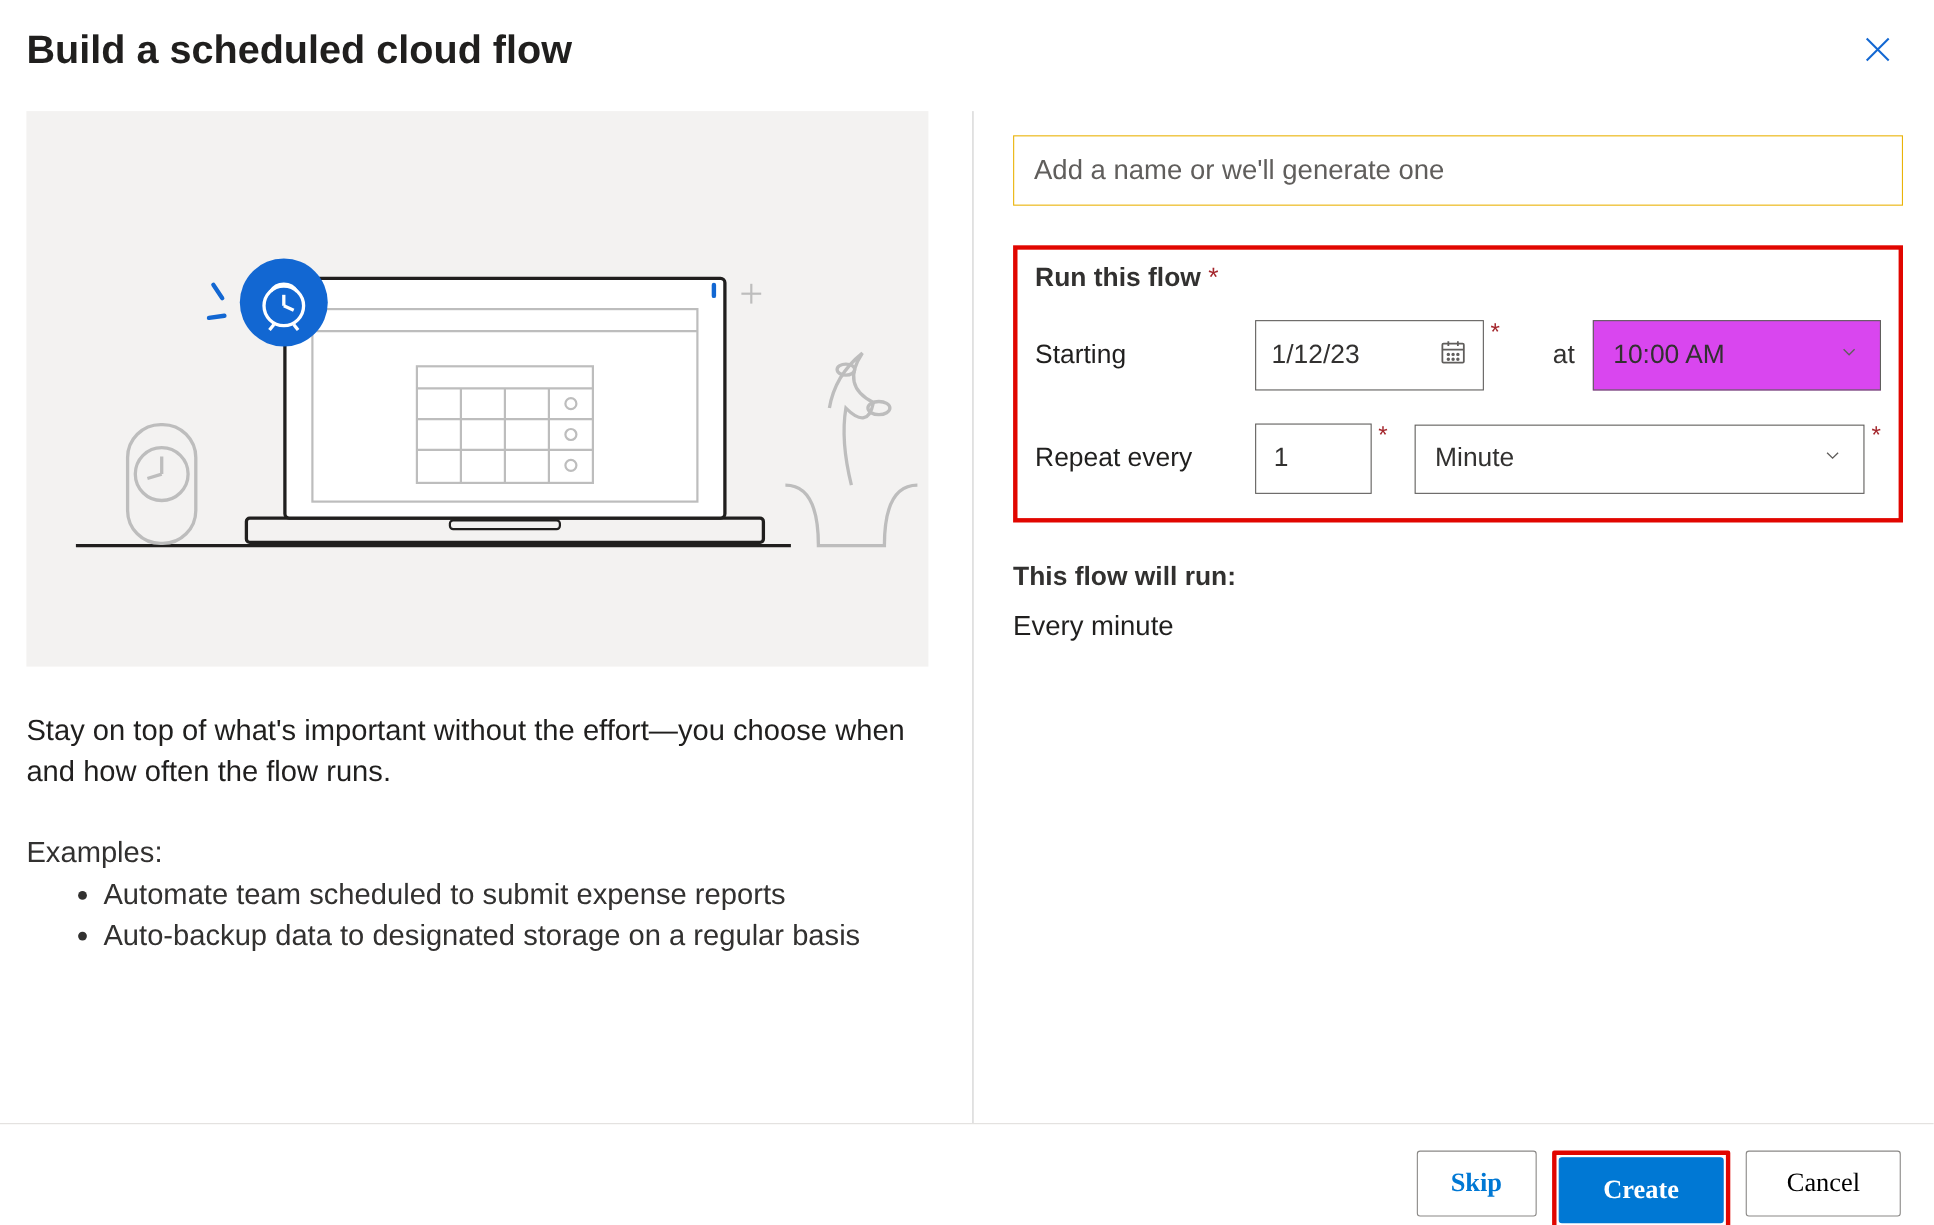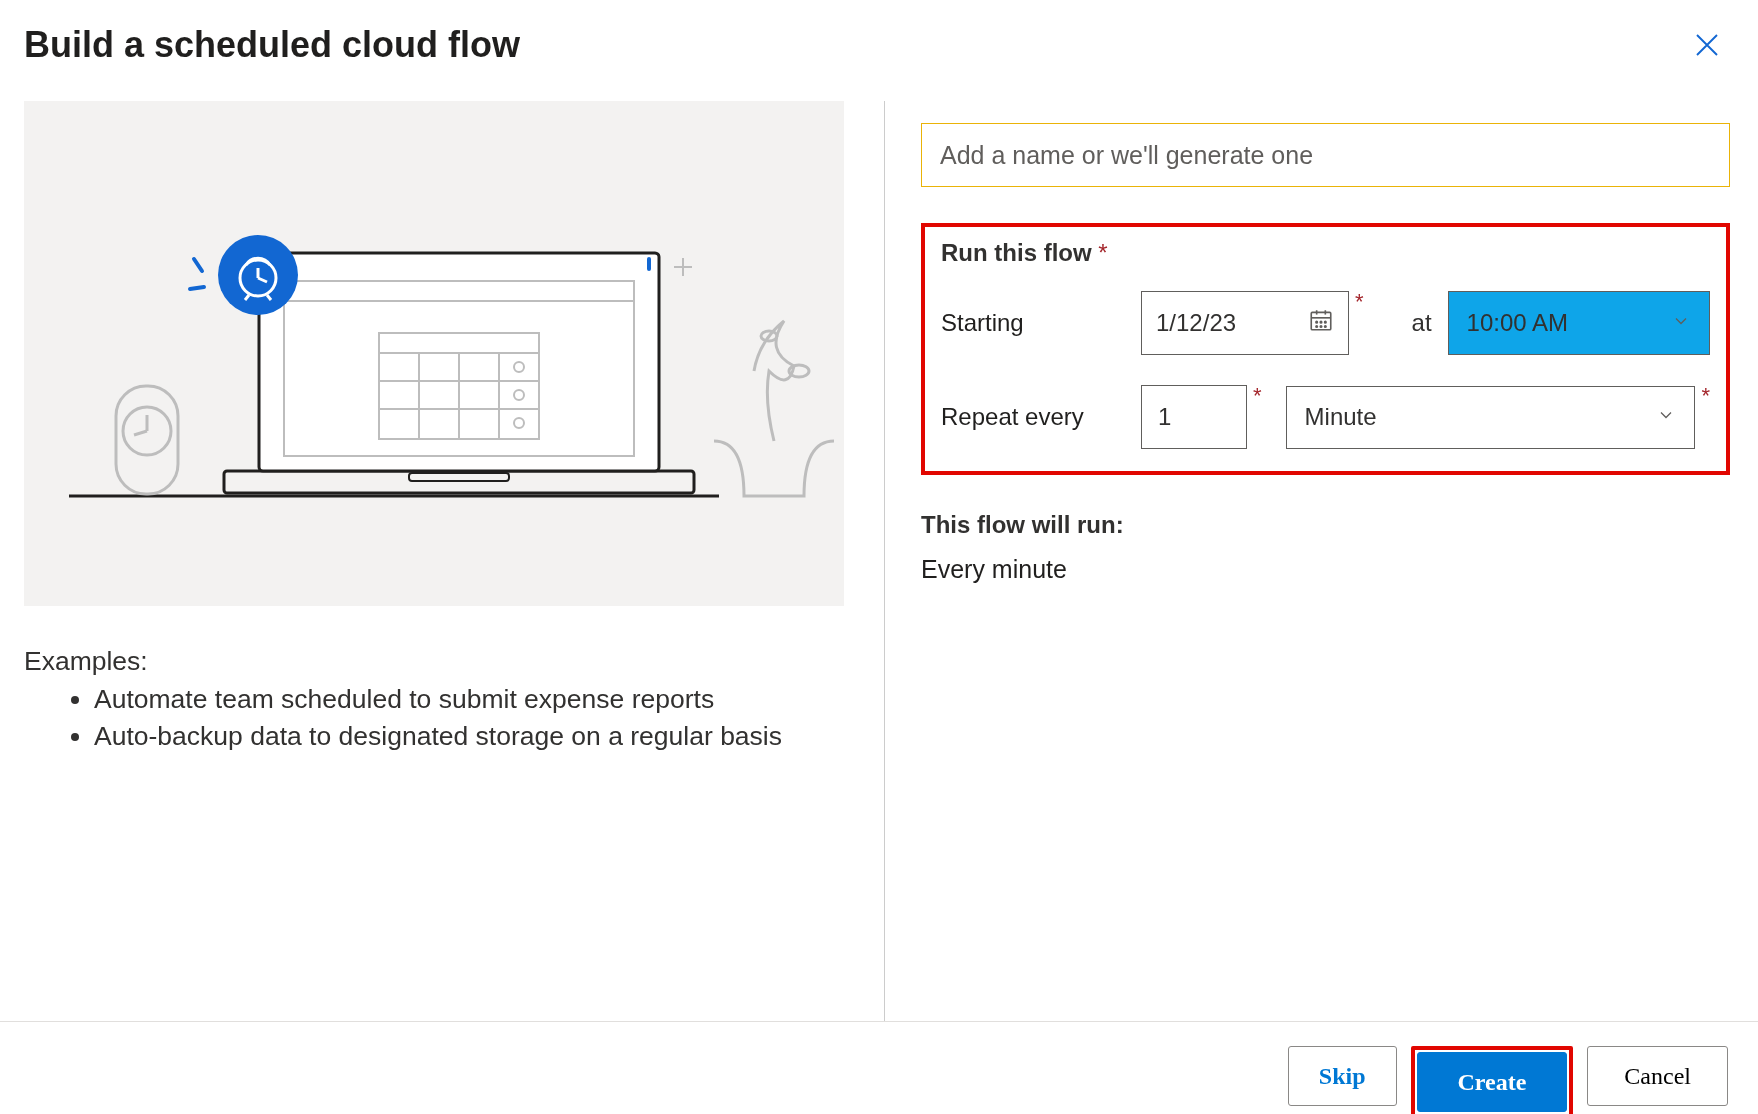--- a/index.html
+++ b/index.html
@@ -153,21 +153,21 @@
     margin-left: 32px;
   }
   .select-field {
     display: flex;
     align-items: center;
     justify-content: space-between;
     border: 1px solid #605e5c;
     height: 64px;
     padding: 0 18px;
     font-size: 24px;
-    background: #0ea5e9;
+    background: #d946ef;
     flex: 1;
   }
   .number-field {
     border: 1px solid #605e5c;
     height: 64px;
     width: 106px;
     padding: 0 16px;
     font-size: 24px;
     display: flex;
     align-items: center;
@@ -278,20 +278,21 @@
           <circle cx="123" cy="330" r="24" fill="none" stroke="#bdbdbd" stroke-width="3"></circle>
           <line x1="123" y1="330" x2="123" y2="314" stroke="#bdbdbd" stroke-width="3"></line>
           <line x1="123" y1="330" x2="110" y2="334" stroke="#bdbdbd" stroke-width="3"></line>
 
           <path d="M700 340 q30 0 30 55 h60 q0 -55 30 -55" fill="none" stroke="#bdbdbd" stroke-width="3" transform="translate(-10,0) scale(1,1)"></path>
           <path d="M750 340 q-10 -40 -5 -70 q20 20 25 -5 q-30 -15 -10 -45 q-25 20 -30 50" fill="none" stroke="#bdbdbd" stroke-width="3"></path>
           <ellipse cx="775" cy="270" rx="10" ry="6" fill="none" stroke="#bdbdbd" stroke-width="3"></ellipse>
           <ellipse cx="745" cy="235" rx="8" ry="5" fill="none" stroke="#bdbdbd" stroke-width="3"></ellipse>
         </svg>
       </div>
+      <div class="intro-text">Stay on top of what's important without the effort—you choose when and how often the flow runs.</div>
       <div class="examples-label">Examples:</div>
       <ul class="examples-list">
         <li>Automate team scheduled to submit expense reports</li>
         <li>Auto-backup data to designated storage on a regular basis</li>
       </ul>
     </div>
 
     <div class="divider"></div>
 
     <div class="right-panel">

